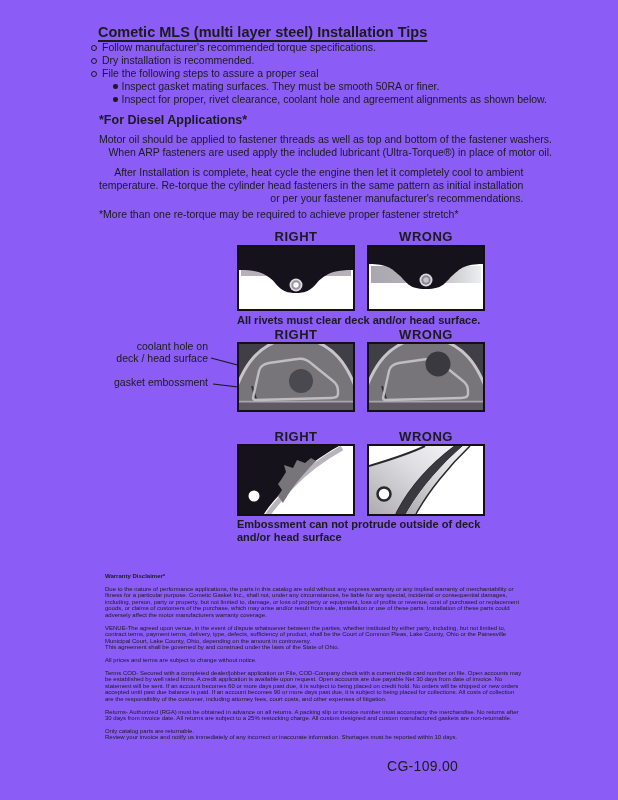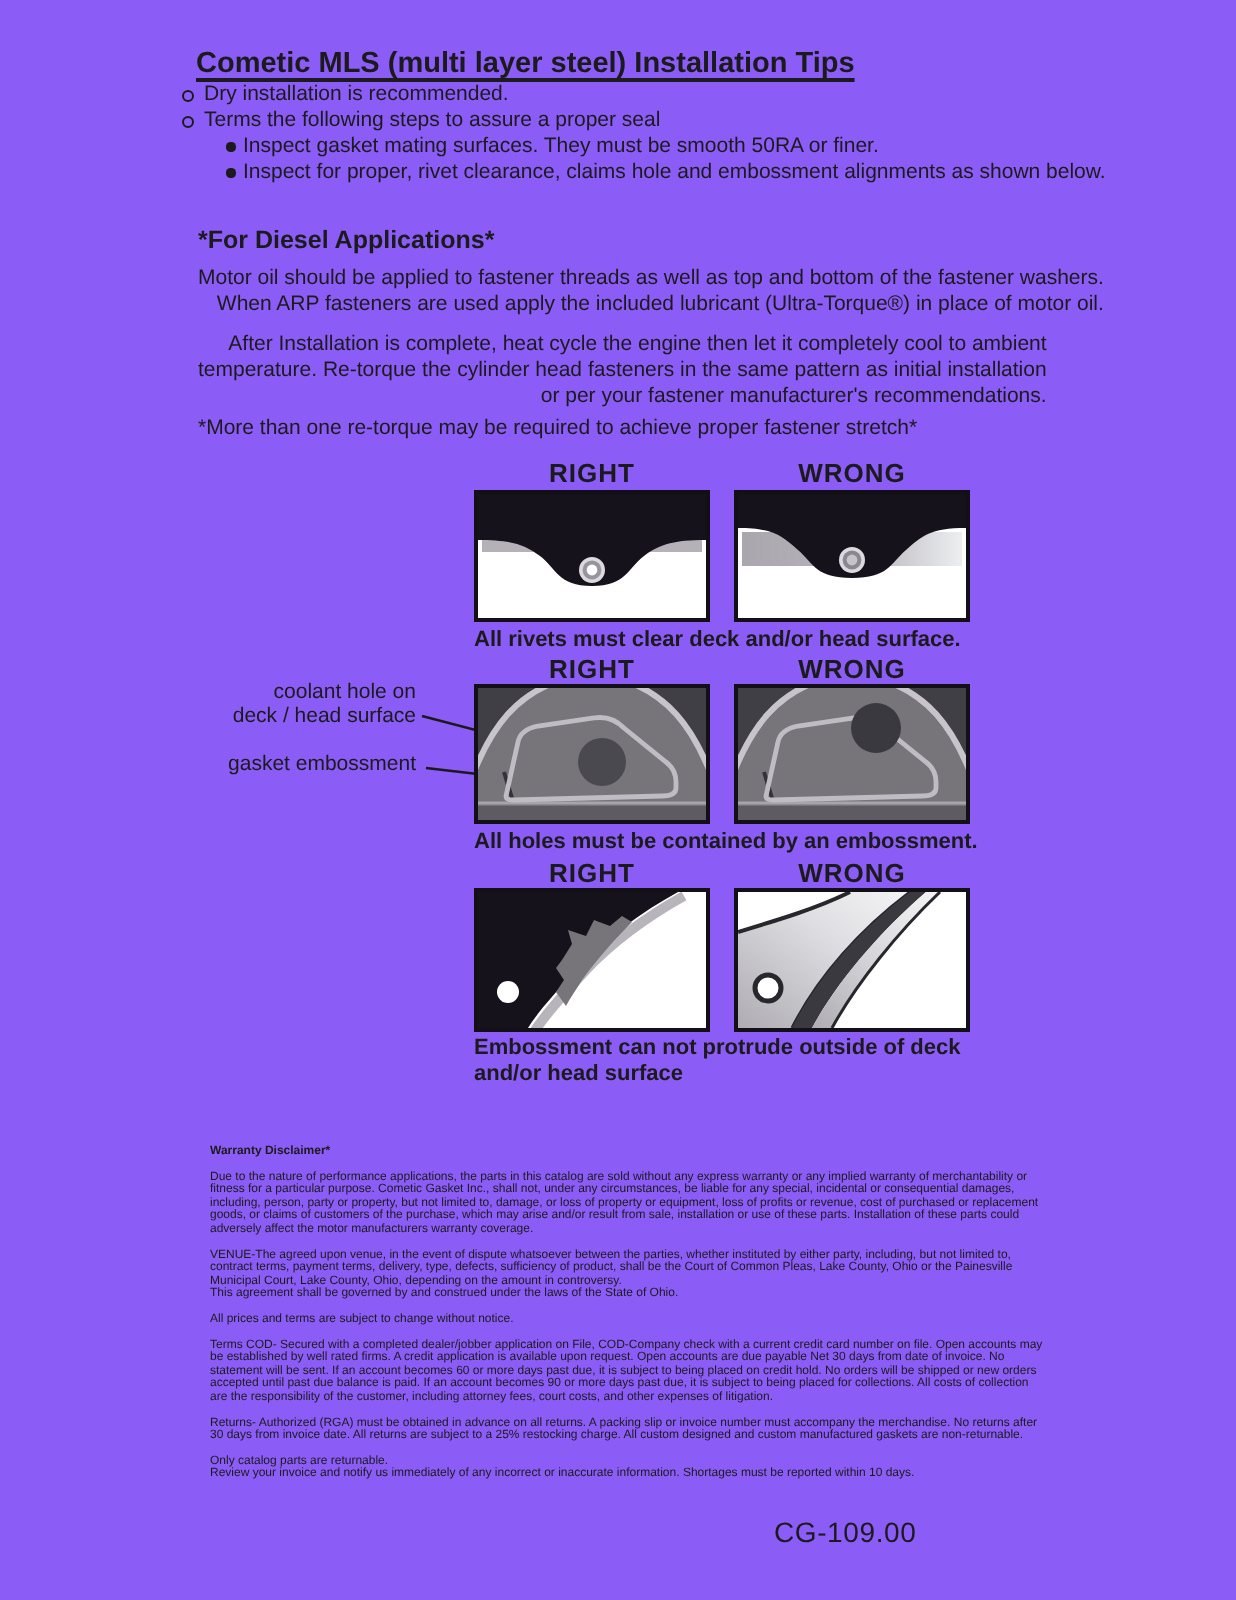--- a/index.html
+++ b/index.html
@@ -35,33 +35,37 @@
 </head>
 <body>
 
 <div class="page">
 
   <div class="abs title" style="left:98px;top:24px;">Cometic MLS (multi layer steel) Installation Tips</div>
 
   <div class="abs tips" style="left:91px;top:41px;">
     <div class="tip">
       <span class="b-open"></span>
-      <span class="txt">Dry installation is recommended.</span>
+      <span class="txt">Follow manufacturer's recommended torque specifications.</span>
     </div>
     <div class="tip">
       <span class="b-open"></span>
-      <span class="txt">Terms the following steps to assure a proper seal</span>
+      <span class="txt">Dry installation is recommended.</span>
+    </div>
+    <div class="tip">
+      <span class="b-open"></span>
+      <span class="txt">File the following steps to assure a proper seal</span>
     </div>
     <div class="tip sub">
       <span class="b-solid"></span>
       <span class="txt">Inspect gasket mating surfaces.  They must be smooth 50RA or finer.</span>
     </div>
     <div class="tip sub">
       <span class="b-solid"></span>
-      <span class="txt">Inspect for proper, rivet clearance, claims hole and embossment alignments as shown below.</span>
+      <span class="txt">Inspect for proper, rivet clearance, coolant hole and agreement alignments as shown below.</span>
     </div>
   </div>
 
   <div class="abs h2" style="left:99px;top:113px;">*For Diesel Applications*</div>
   <p class="abs body-p" style="left:99px;top:133px;text-align:right;">Motor oil should be applied to fastener threads as well as top and bottom of the fastener washers.
 When ARP fasteners are used apply the included lubricant (Ultra-Torque®) in place of motor oil.</p>
   <p class="abs body-p" style="left:99px;top:166px;text-align:right;">After Installation is complete, heat cycle the engine then let it completely cool to ambient
 temperature. Re-torque the cylinder head fasteners in the same pattern as initial installation
 or per your fastener manufacturer's recommendations.</p>
   <p class="abs body-p" style="left:99px;top:208px;">*More than one re-torque may be required to achieve proper fastener stretch*</p>
@@ -134,21 +138,20 @@
       <rect y="59" width="114" height="7" fill="#5e5c62"></rect>
       <path d="M-2,42 C8,17 20,5 36,-2 L-2,-2 Z" style="fill:var(--c-bore_dark)"></path>
       <path d="M-2,42 C8,17 20,5 36,-2" fill="none" stroke="#c7c5cb" stroke-width="3"></path>
       <path d="M116,42 C106,17 94,5 78,-2 L116,-2 Z" style="fill:var(--c-bore_dark)"></path>
       <path d="M116,42 C106,17 94,5 78,-2" fill="none" stroke="#c7c5cb" stroke-width="3"></path>
       <path d="M13,42 L17,55" stroke="#35333a" stroke-width="2" fill="none"></path>
       <path d="M14,54 L20,27 C21,22 25,20 30,19 L58,15 C64,14 69,16 73,20 L94,37 C98,40 99,44 99,47 L99,50 C99,53 96,54 92,54 L18,56 C15,56 14,55.5 14,54 Z" fill="none" stroke="#bfbdc3" stroke-width="2.4"></path>
       <circle cx="69" cy="20" r="12.5" fill="#3b3940"></circle>
     </svg>
   </div>
-  <div class="abs dcaption" style="left:237px;top:415px;">All holes must be contained by an embossment.</div>
 
   <div class="abs dlabel" style="left:237px;top:429px;">RIGHT</div>
   <div class="abs dlabel" style="left:367px;top:429px;">WRONG</div>
 
   <div class="abs dimg" style="left:237px;top:444px;">
     <svg width="114" height="68" viewBox="0 0 114 68">
       <rect width="114" height="68" fill="#ffffff"></rect>
       <path d="M103,2 C85,12 68,24 53,40 C41,53 33,62 28,70" fill="none" stroke="#b7b5bb" stroke-width="5"></path>
       <path d="M0,0 H100 C82,10 65,22 50,38 C38,51 30,60 25,68 L0,68 Z" style="fill:var(--c-diagram_black)"></path>
       <path d="M42,34 L47,26 L45,19 L54,22 L58,14 L66,17 L72,12 L77,15 C69,23 60,33 52,44 C49,49 46,53 44,57 L39,50 L43,44 L39,38 Z" style="fill:var(--c-gasket_gray)"></path>

